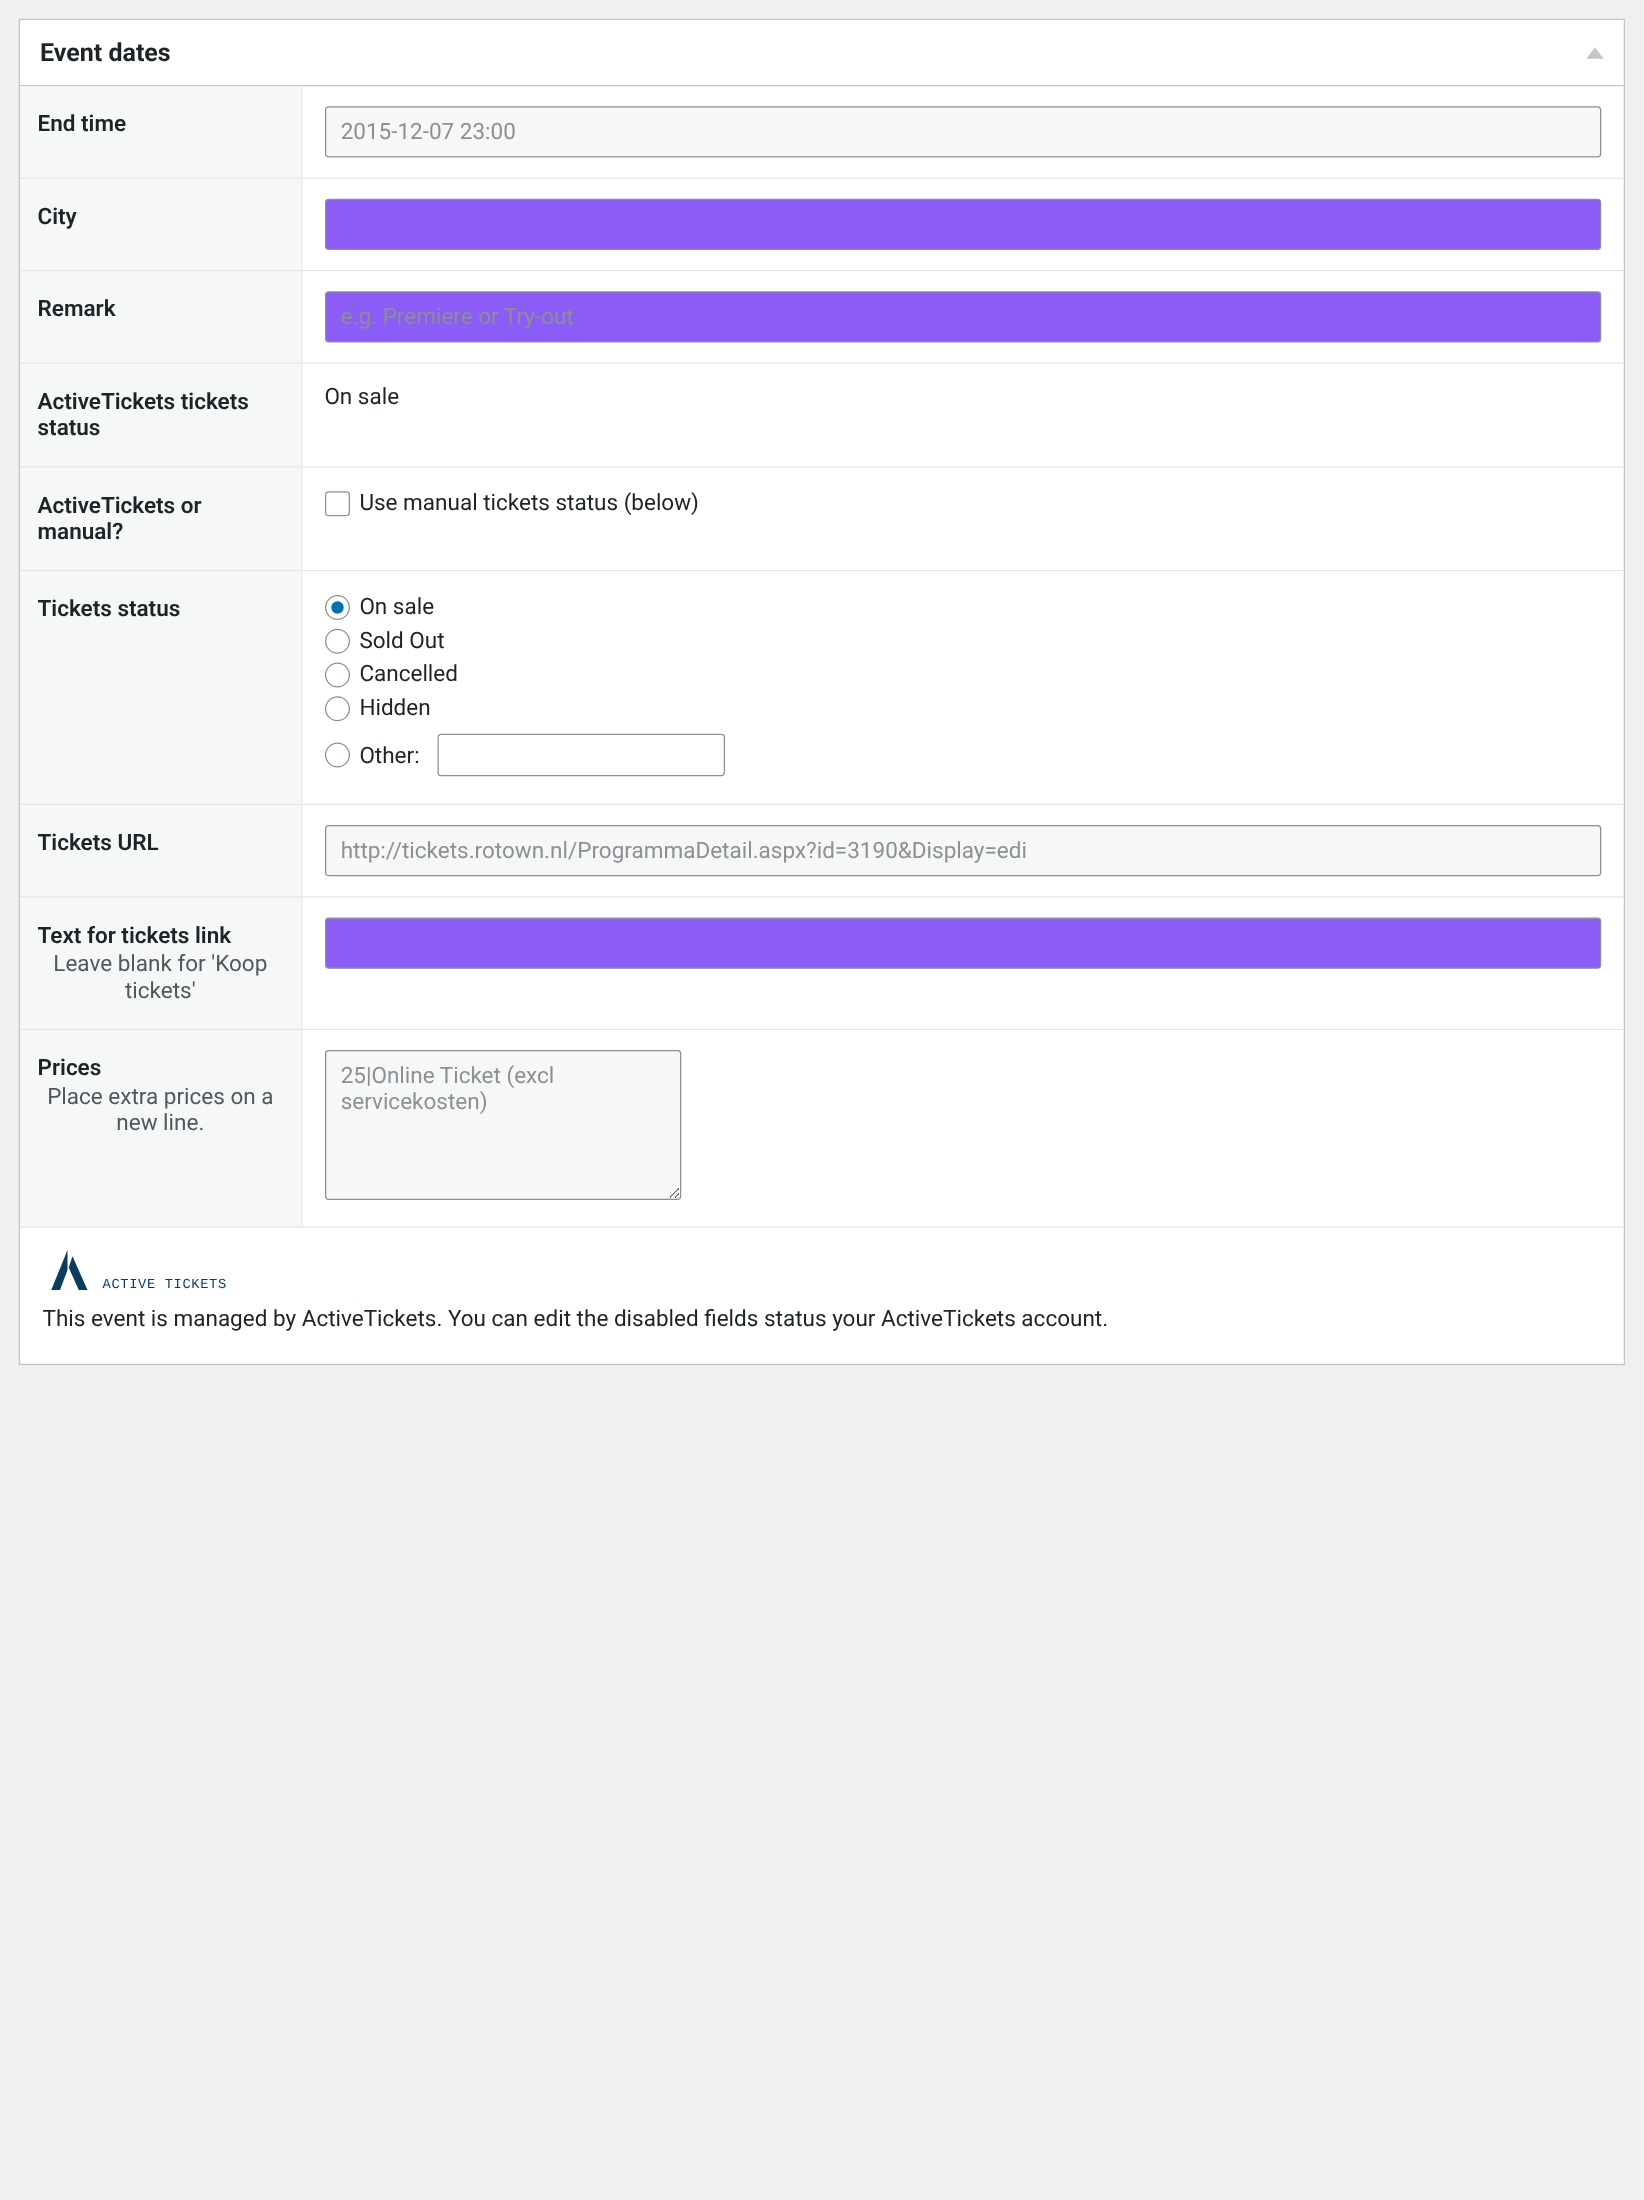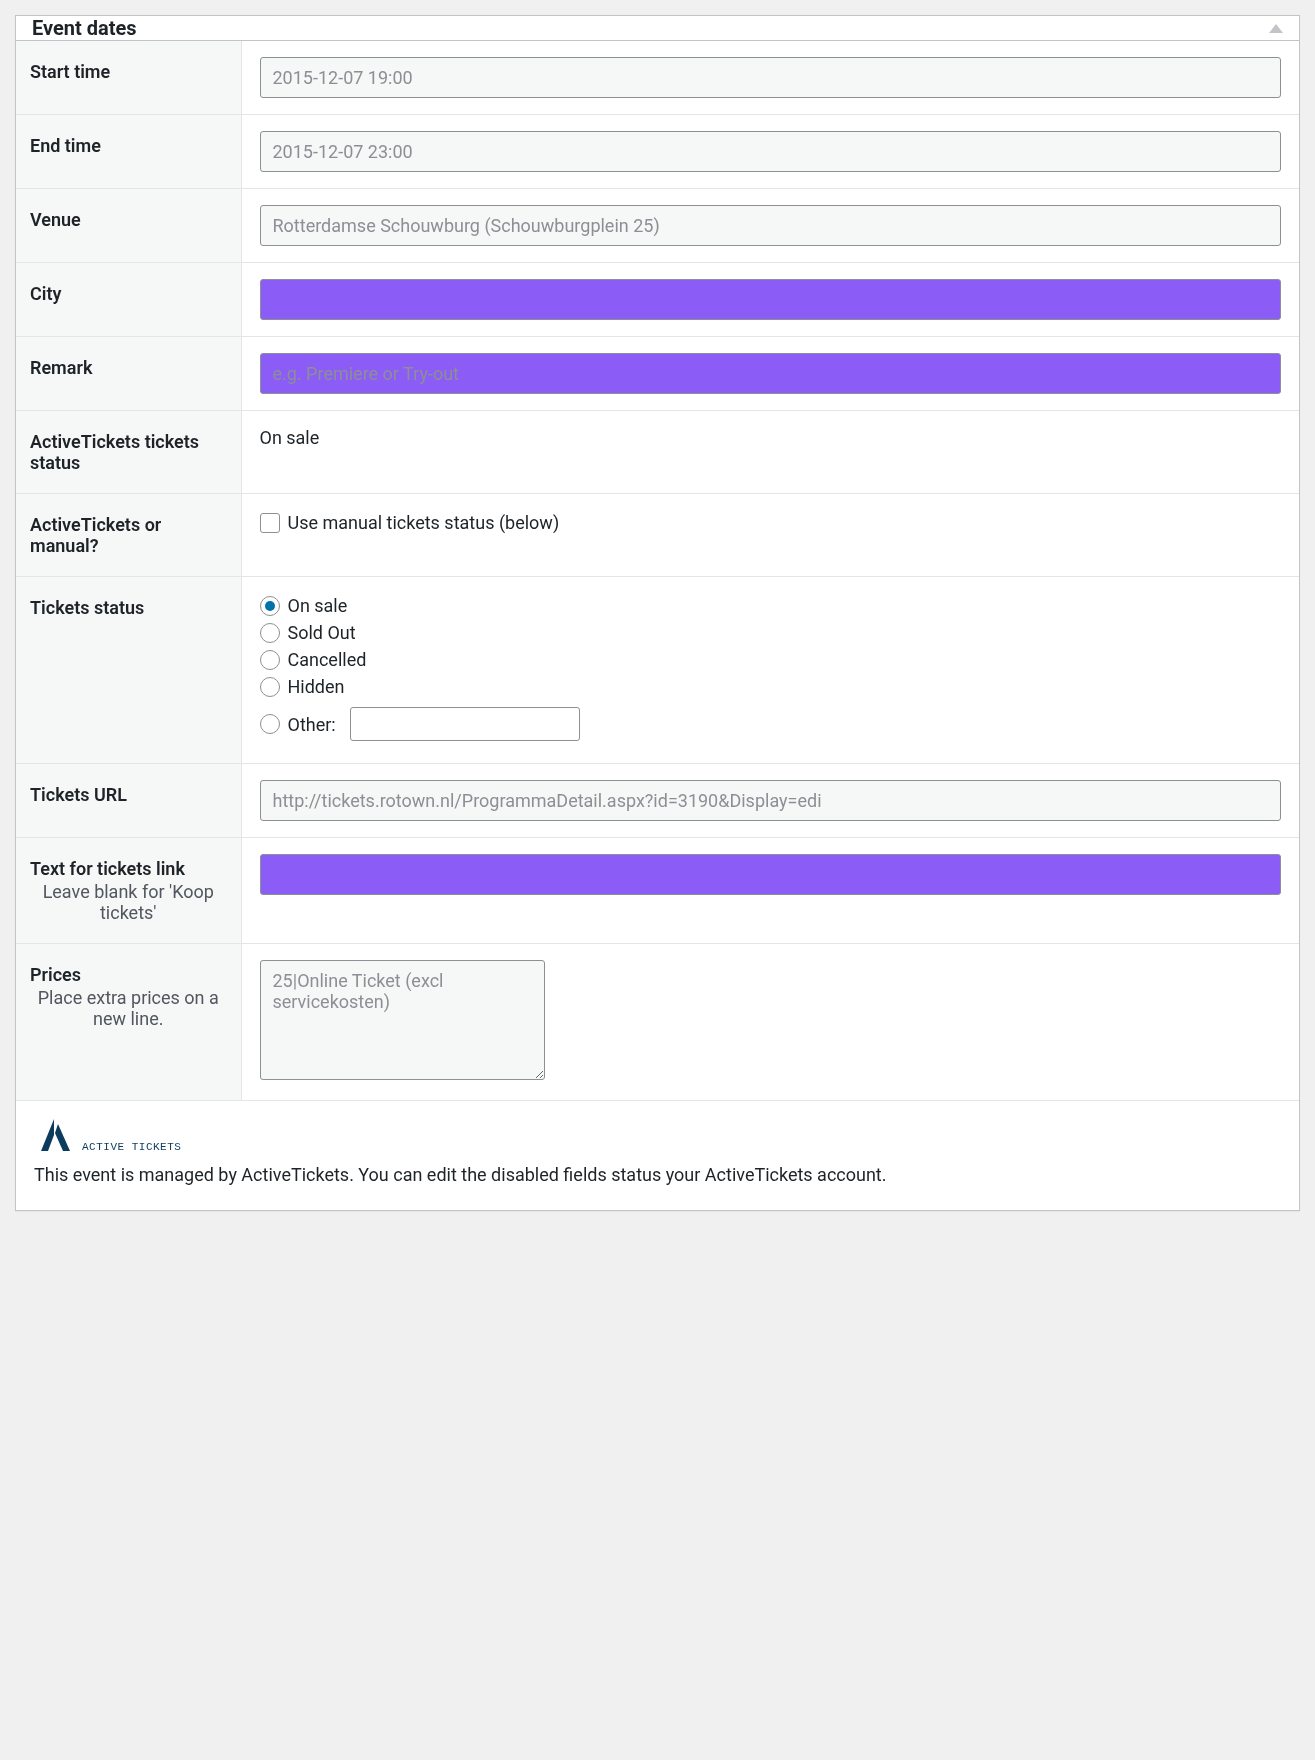--- a/index.html
+++ b/index.html
@@ -12,21 +12,21 @@
 }
 .postbox {
   background: #fff;
   border: 1px solid #c3c4c7;
   box-shadow: 0 1px 1px rgba(0,0,0,0.04);
 }
 .postbox-header {
   display: flex;
   justify-content: space-between;
   align-items: center;
-  padding: 0 16px;
+  padding: 14px 16px;
   border-bottom: 1px solid #c3c4c7;
 }
 .postbox-title {
   font-size: 20px;
   font-weight: 700;
   color: #1d2327;
 }
 .toggle-icon {
   width: 0; height: 0;
   border-left: 7px solid transparent;
@@ -156,30 +156,22 @@
 <body>
 
 <div class="postbox">
   <div class="postbox-header">
     <h2 class="postbox-title">Event dates</h2>
     <div class="toggle-icon"></div>
   </div>
   <table class="form-table">
     <tbody>
       <tr>
-        <th>Start time</th>
-        <td><input type="text" class="text-input" disabled="" value="2015-12-07 19:00" style=""></td>
-      </tr>
-      <tr>
         <th>End time</th>
         <td><input type="text" class="text-input" disabled="" value="2015-12-07 23:00" style=""></td>
-      </tr>
-      <tr>
-        <th>Venue</th>
-        <td><input type="text" class="text-input" disabled="" value="Rotterdamse Schouwburg (Schouwburgplein 25)" style=""></td>
       </tr>
       <tr>
         <th>City</th>
         <td><input type="text" class="text-input" value="" style=""></td>
       </tr>
       <tr>
         <th>Remark</th>
         <td><input type="text" class="text-input" placeholder="e.g. Premiere or Try-out" style=""></td>
       </tr>
       <tr>

